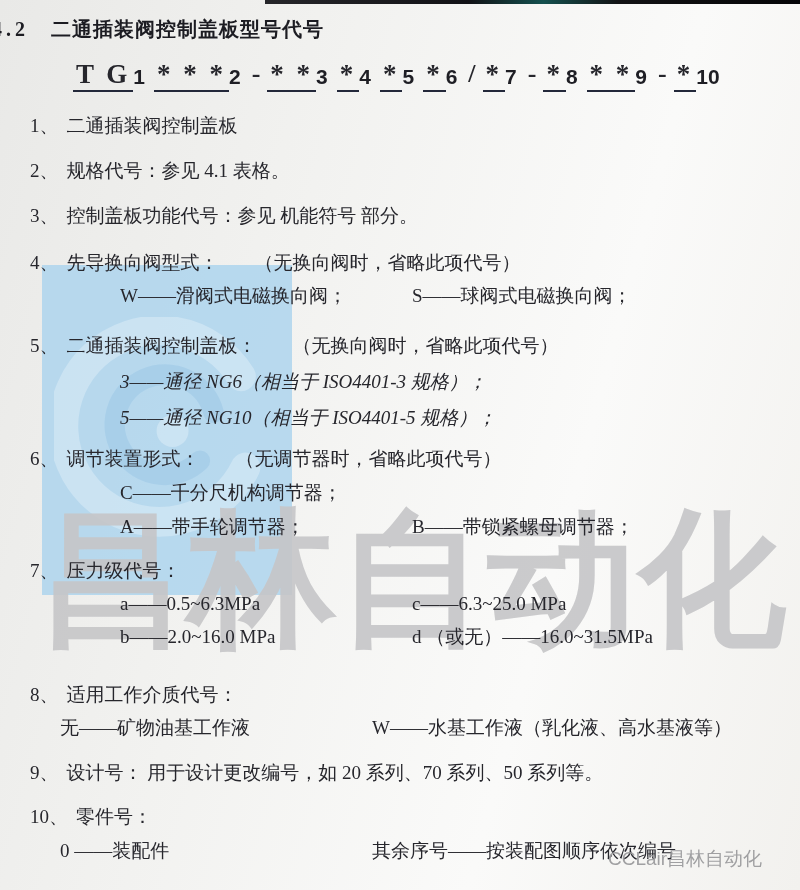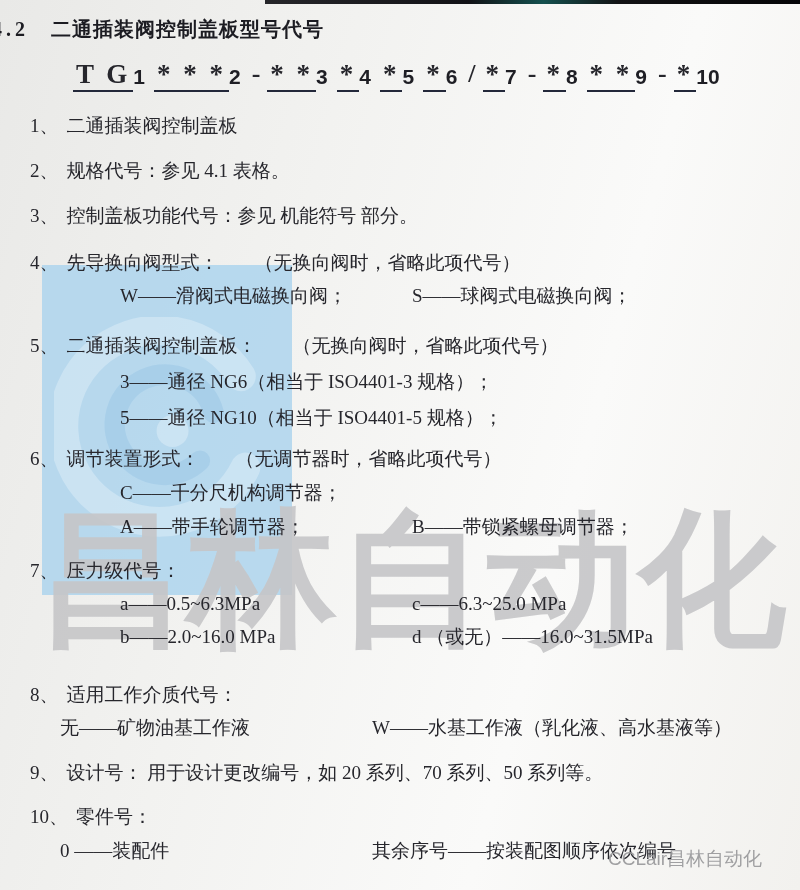--- a/index.html
+++ b/index.html
@@ -39,21 +39,21 @@
 
   .items{margin-top:18px;}
   .item{padding-left:30px;font-size:19px;line-height:27px;margin-top:18px;white-space:nowrap;}
   .item .inum{margin-right:8px;}
   .note:not(:empty){margin-left:36px;}
   .opt-row{display:flex;padding-left:120px;font-size:19px;line-height:27px;margin-top:7px;white-space:nowrap;}
   .opt-row.wide{padding-left:60px;}
   .opt-left{width:292px;flex:0 0 auto;}
   .opt-row.wide .opt-left{width:312px;}
   .opt-right{flex:1;}
-  .opt-row.full{display:block;}
+  .opt-row.full{display:block;font-style:italic;}
   .mt20{margin-top:20px;} .mt23{margin-top:23px;} .mt11{margin-top:14px;}
   .mt17{margin-top:17px;} .mt15{margin-top:31px;} .mt6{margin-top:6px;} .mt9{margin-top:9px;}
 </style>
 </head>
 <body>
 
 <div class="page">
 
   <div class="wm wm-blue">
     <svg class="wm-logo" viewBox="0 0 100 100">

